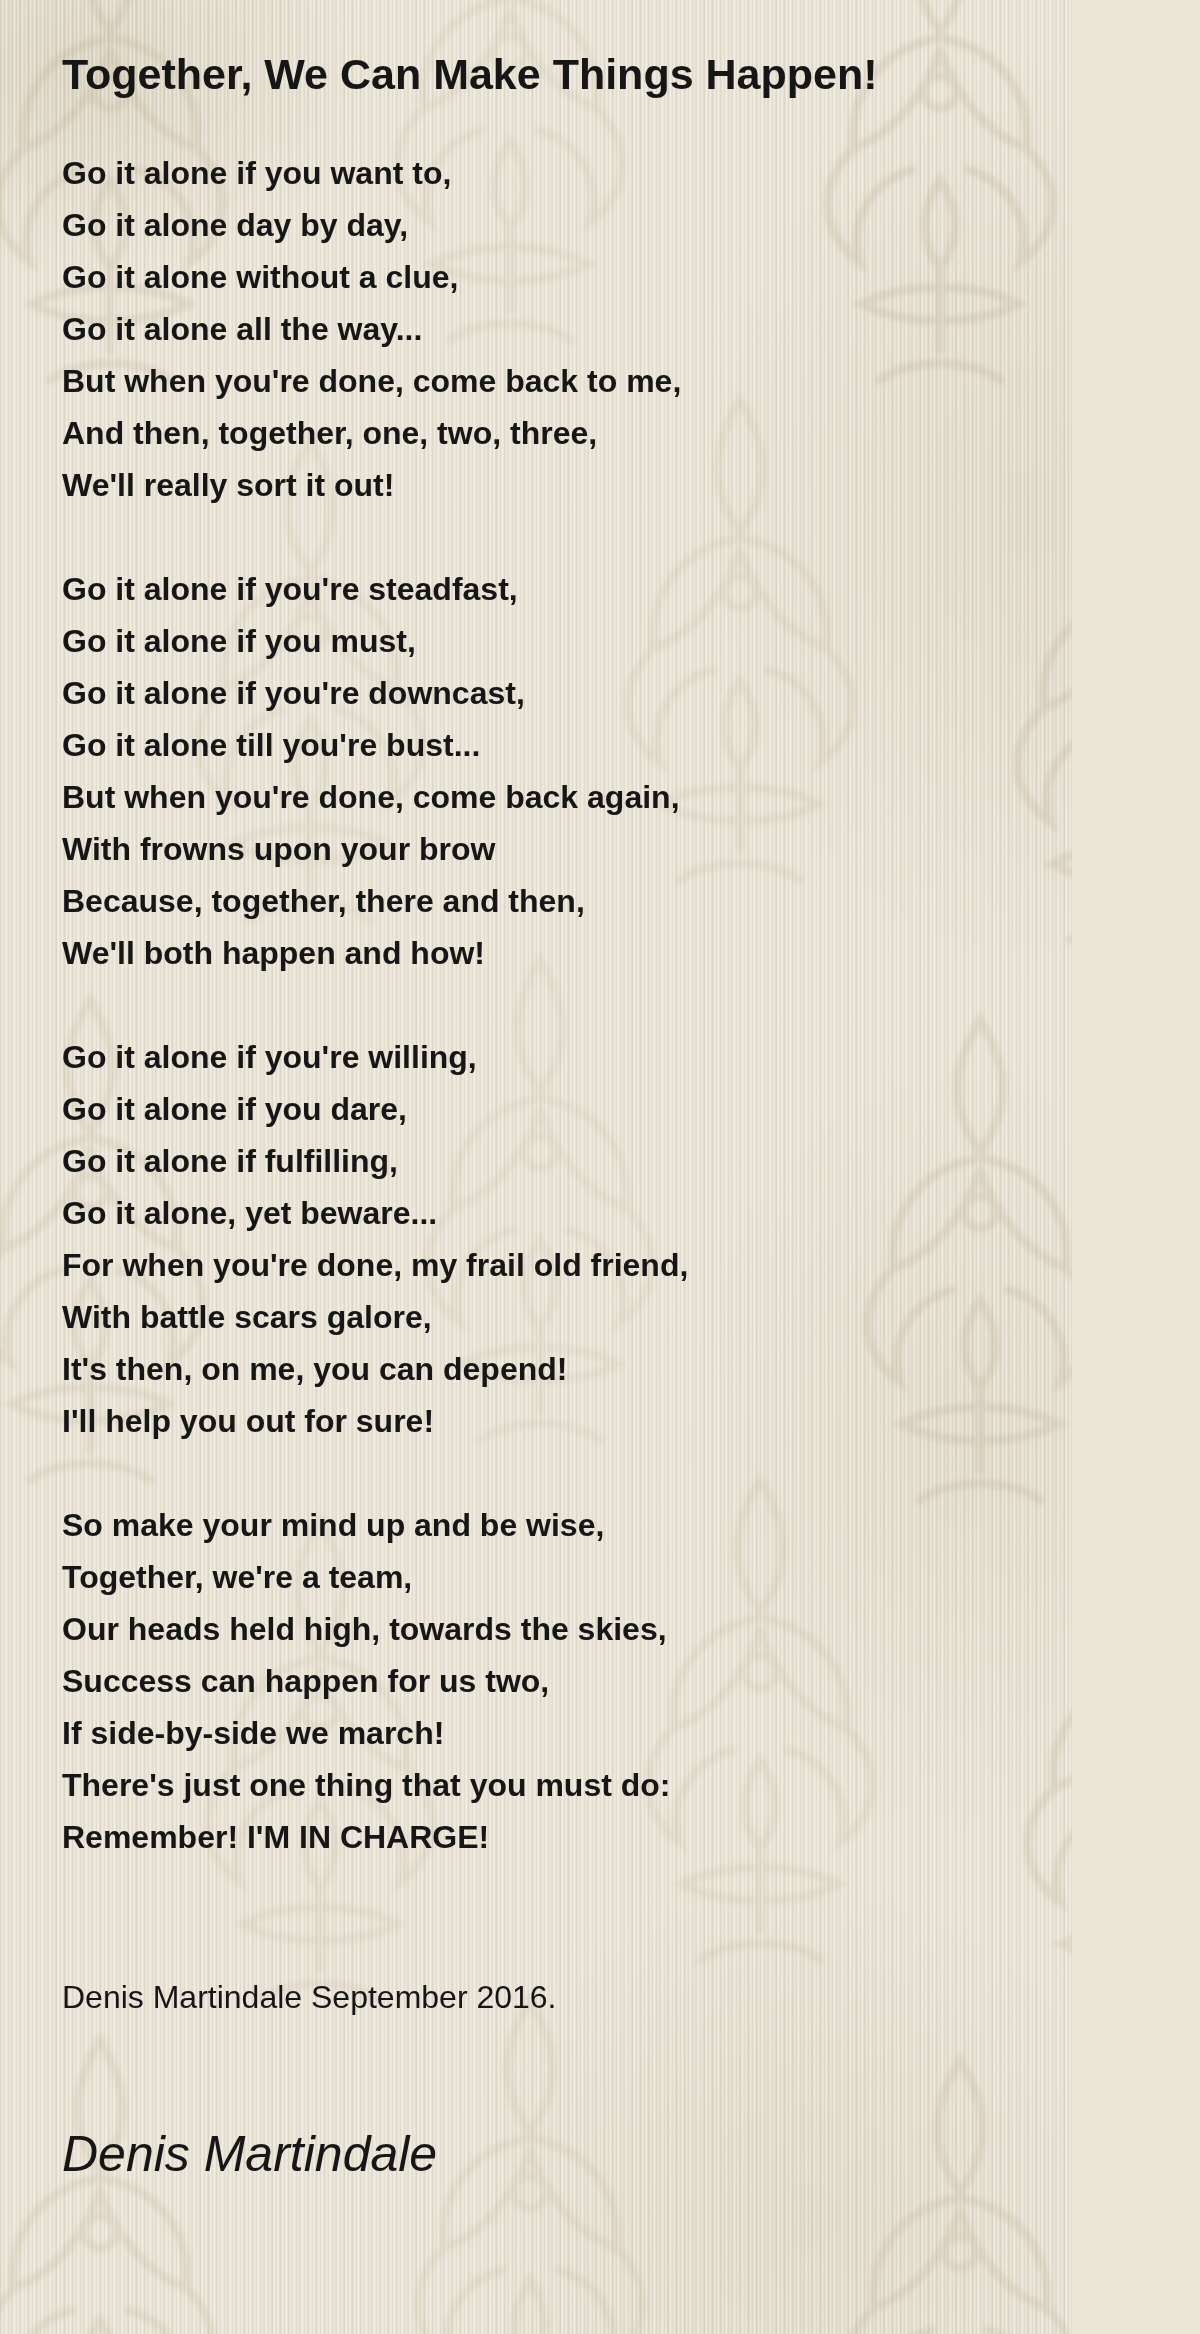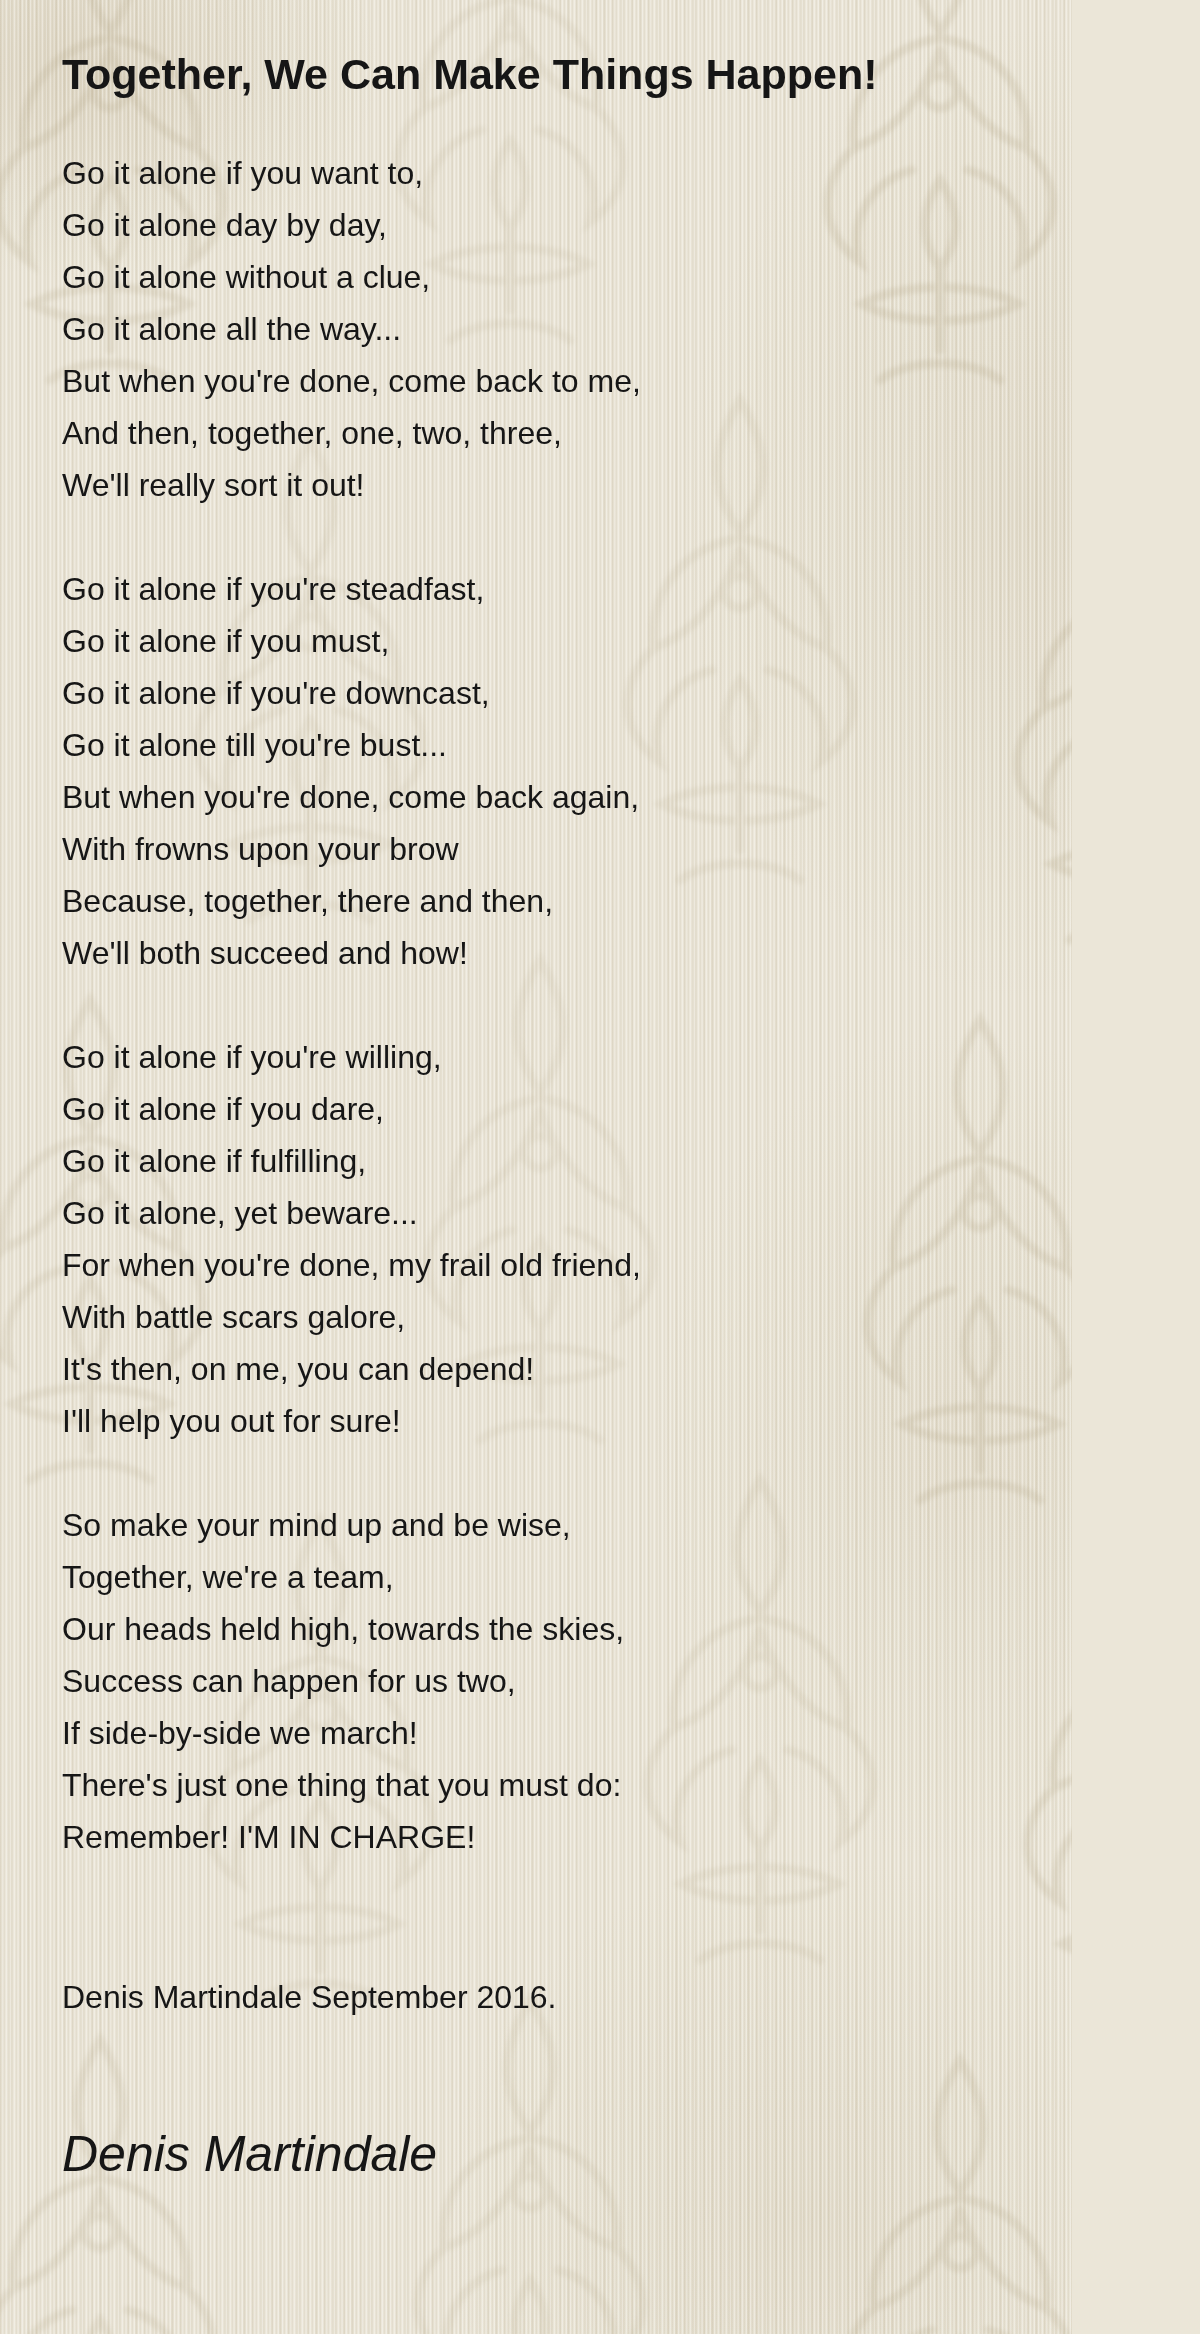--- a/index.html
+++ b/index.html
@@ -47,21 +47,21 @@
     font-size: 43px;
     line-height: 54px;
     font-weight: bold;
     letter-spacing: 0;
     color: var(--ink, #121212);
   }
   .stanza { margin: 0 0 52px 0; }
   .poem-line {
     font-size: 32px;
     line-height: 52px;
-    font-weight: normal;
+    font-weight: bold;
     color: var(--ink, #161616);
     white-space: pre;
   }
   .attribution {
     margin: 108px 0 0 0;
     font-size: 32px;
     line-height: 52px;
     font-weight: normal;
     color: var(--ink, #161616);
   }
@@ -131,21 +131,21 @@
           <div class="poem-line">We'll really sort it out!</div>
         </div>
         <div class="stanza">
           <div class="poem-line">Go it alone if you're steadfast,</div>
           <div class="poem-line">Go it alone if you must,</div>
           <div class="poem-line">Go it alone if you're downcast,</div>
           <div class="poem-line">Go it alone till you're bust...</div>
           <div class="poem-line">But when you're done, come back again,</div>
           <div class="poem-line">With frowns upon your brow</div>
           <div class="poem-line">Because, together, there and then,</div>
-          <div class="poem-line">We'll both succeed and how!</div>
+          <div class="poem-line">We'll both happen and how!</div>
         </div>
         <div class="stanza">
           <div class="poem-line">Go it alone if you're willing,</div>
           <div class="poem-line">Go it alone if you dare,</div>
           <div class="poem-line">Go it alone if fulfilling,</div>
           <div class="poem-line">Go it alone, yet beware...</div>
           <div class="poem-line">For when you're done, my frail old friend,</div>
           <div class="poem-line">With battle scars galore,</div>
           <div class="poem-line">It's then, on me, you can depend!</div>
           <div class="poem-line">I'll help you out for sure!</div>

